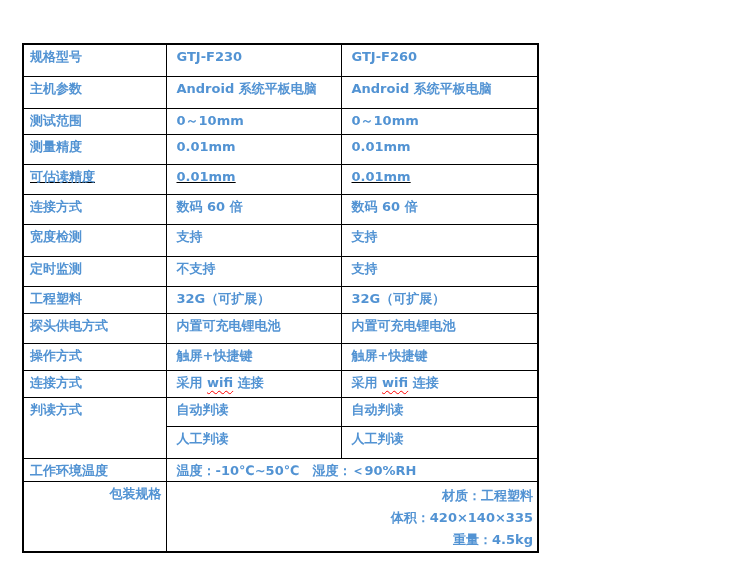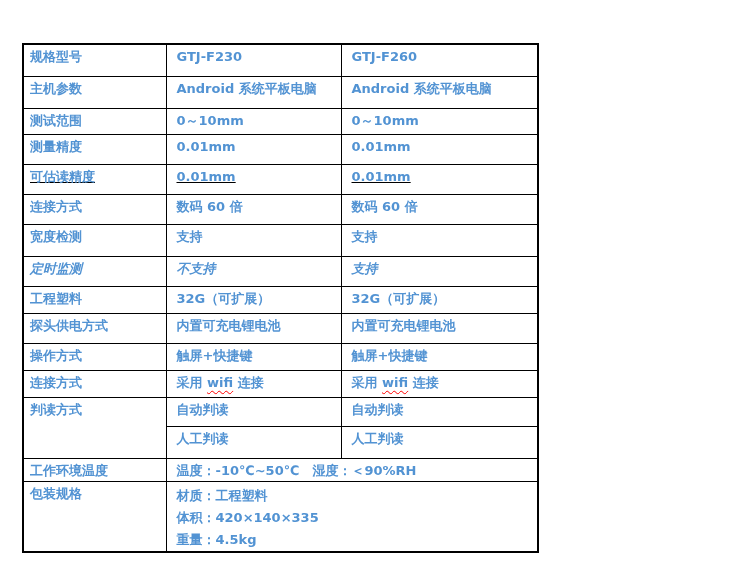--- a/index.html
+++ b/index.html
@@ -52,29 +52,29 @@
   }
   table.spec td.lbl { padding-left: 6px; }
 
   tr.r0  { height: 32px; }
   tr.r1  { height: 32px; }
   tr.r2  { height: 26px; }
   tr.r3  { height: 30px; }
   tr.r4  { height: 30px; text-decoration: underline; }
   tr.r5  { height: 30px; }
   tr.r6  { height: 32px; }
-  tr.r7  { height: 30px; font-style: italic; }
+  tr.r7  { height: 30px; }
   tr.r8  { height: 27px; }
   tr.r9  { height: 30px; margin-left: 36px; }
   tr.r10 { height: 27px; margin-left: 40px; }
   tr.r11 { height: 27px; }
   tr.r12 { height: 29px; margin-top: 36px; }
   tr.r13 { height: 32px; }
   tr.r14 { height: 23px; }
-  tr.r15 { height: 69px; }
+  tr.r15 { height: 69px; text-align: right; }
 
   .wifi {
     text-decoration: underline wavy var(--wifi-underline);
     text-decoration-thickness: 1px;
     text-underline-offset: 3px;
   }
   td .line { line-height: 22px; }
 </style>
 </head>
 <body>

